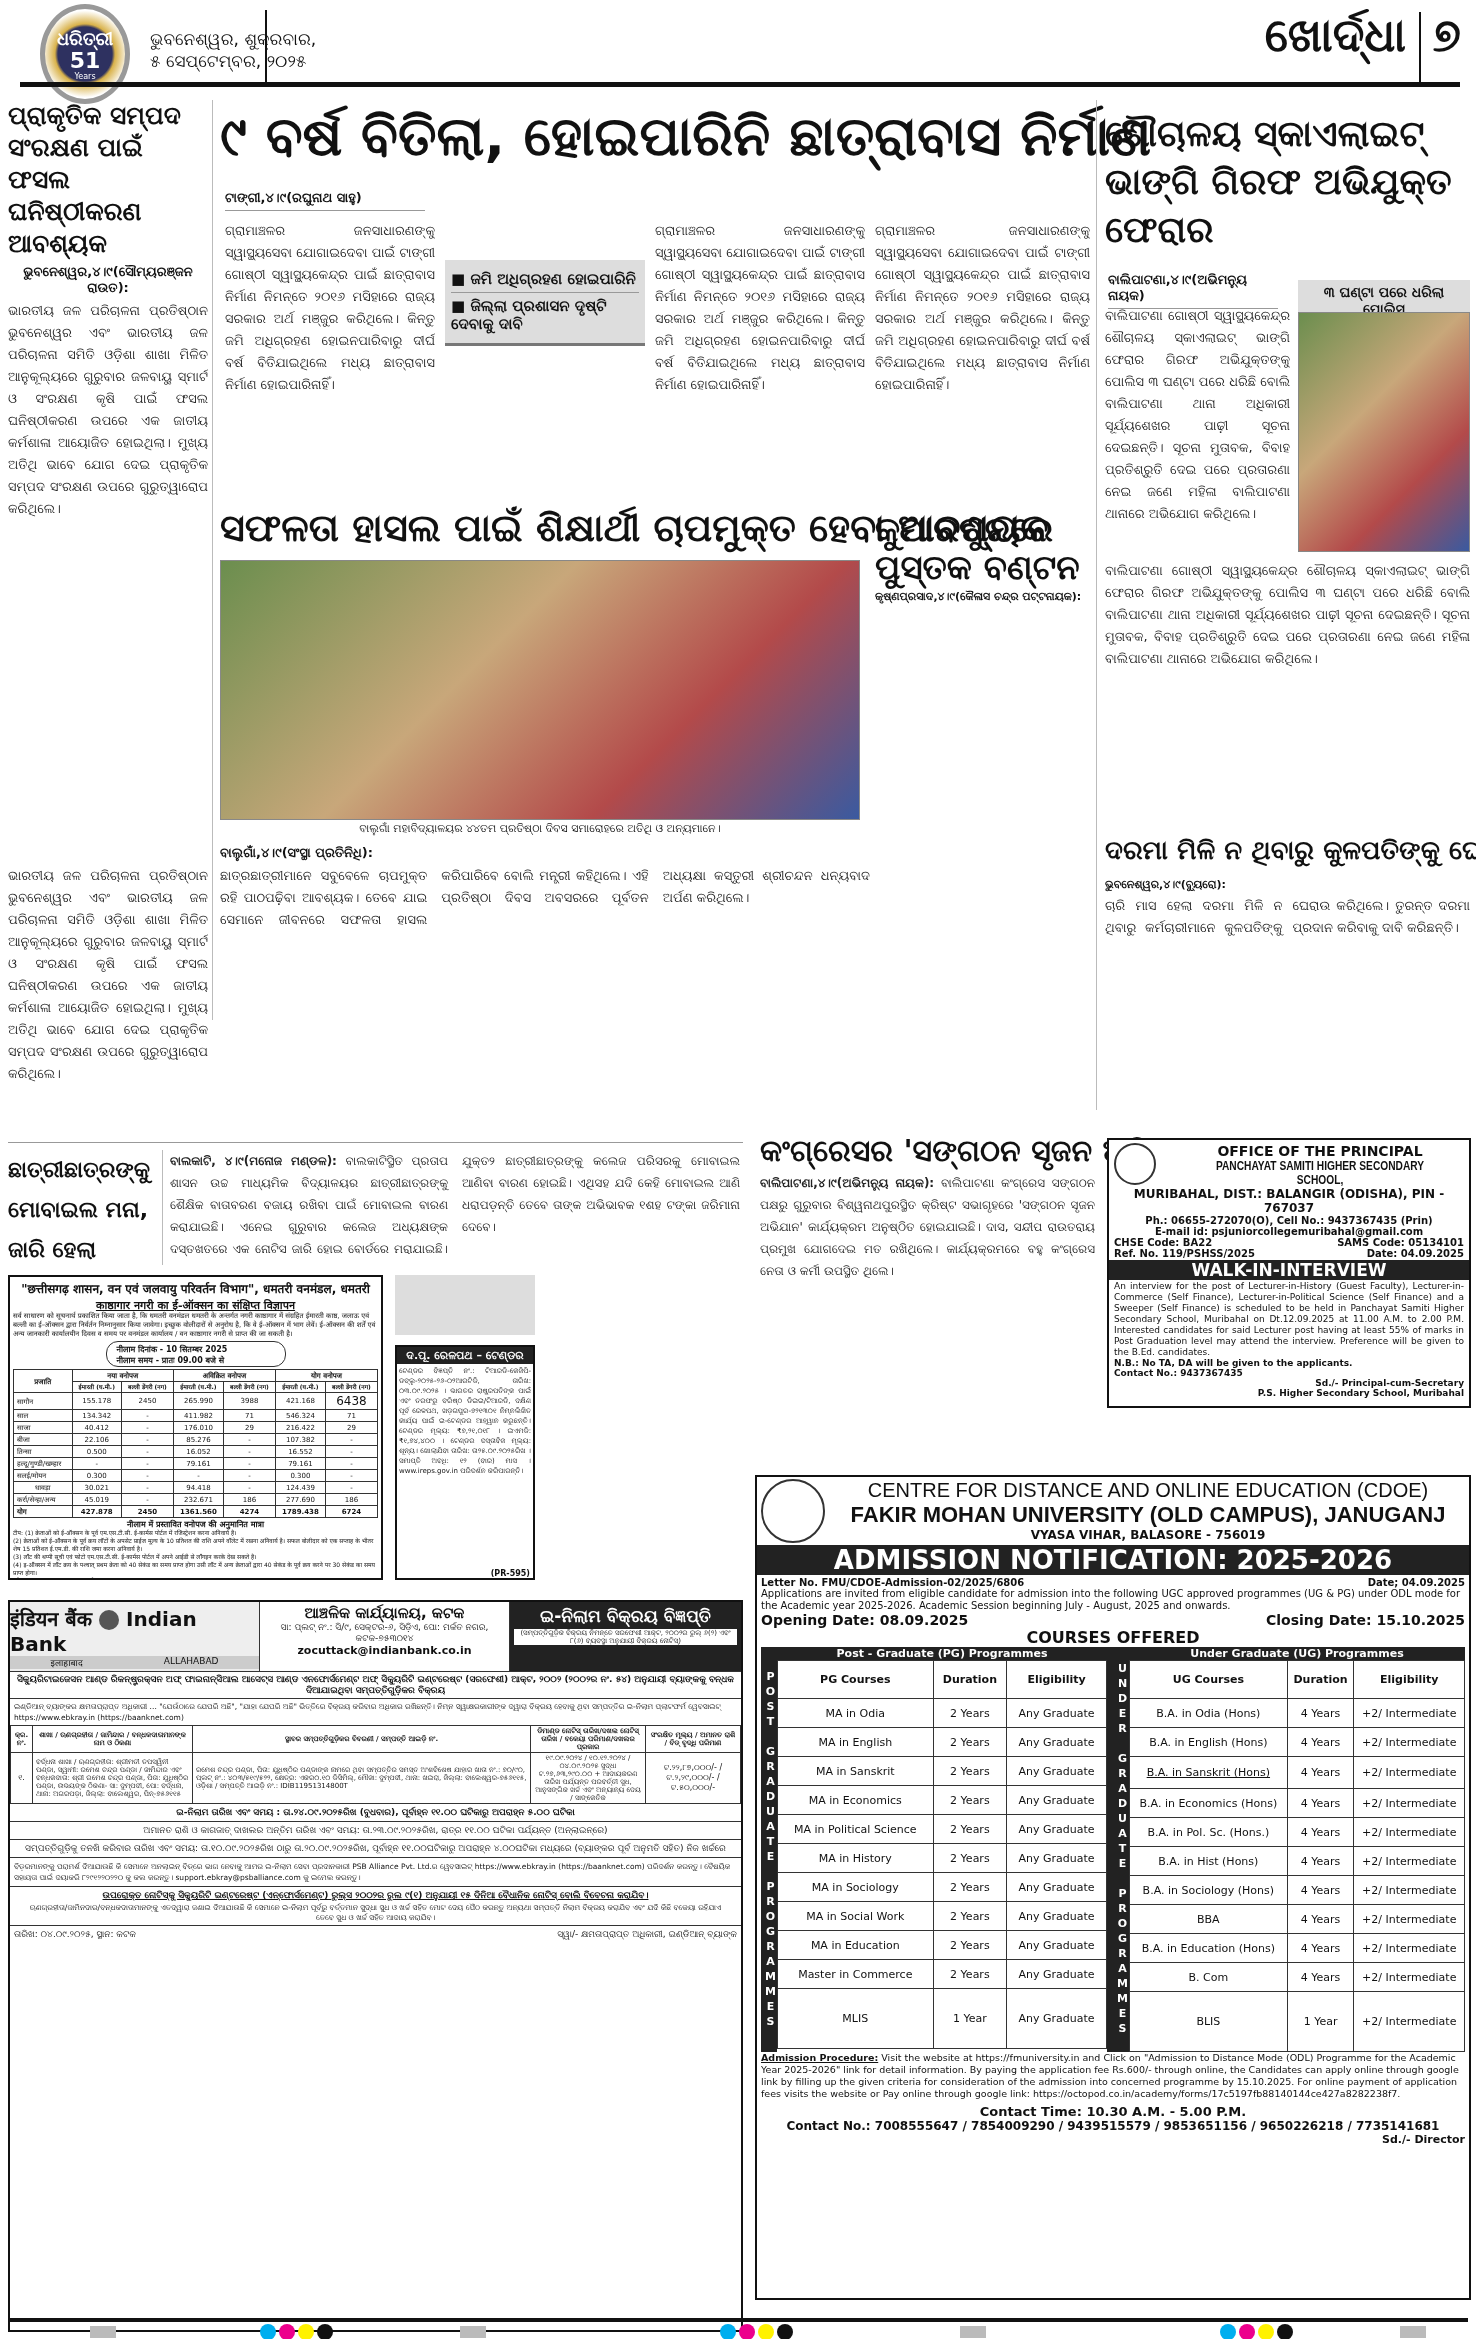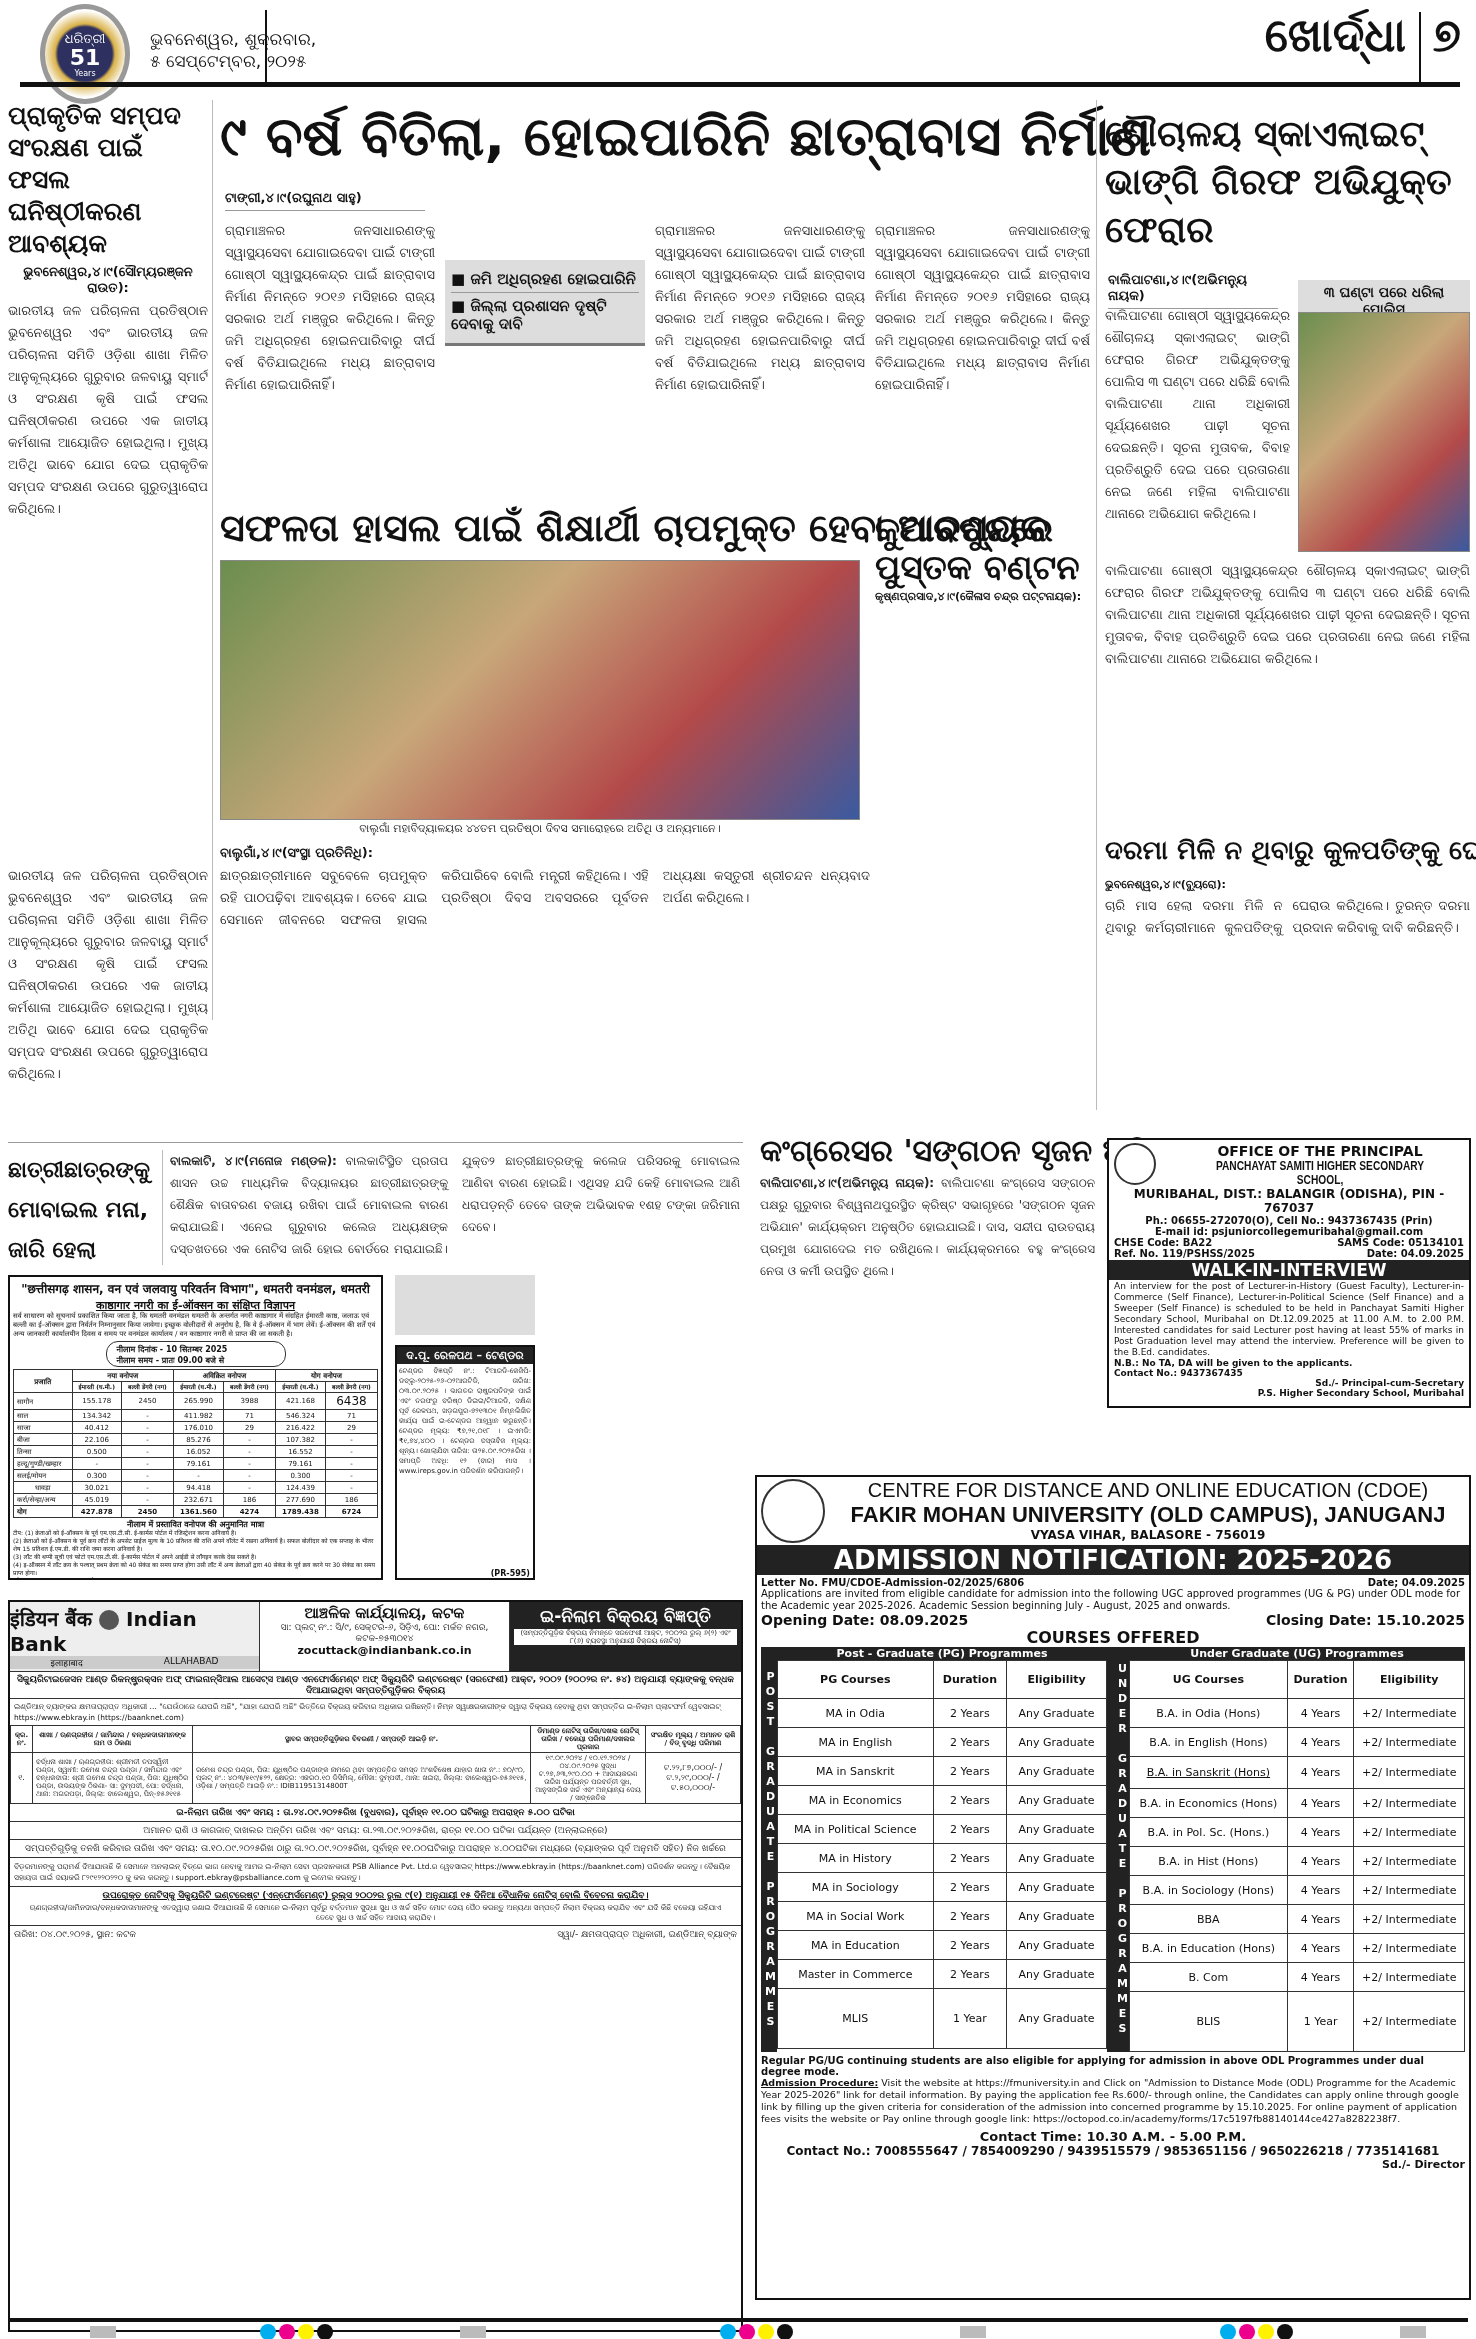--- a/index.html
+++ b/index.html
@@ -1,20 +1,20 @@
 <!DOCTYPE html>
 <html><head>
 <meta charset="utf-8">
 <style>
 *{box-sizing:border-box;margin:0;padding:0}
 body{width:1476px;height:2339px;background:#fff;font-family:"DejaVu Sans",sans-serif;color:#111;position:relative;overflow:hidden}
 .abs{position:absolute}
 .masthead-rule{left:20px;top:82px;width:1440px;height:5px;background:#111}
 .logo{left:40px;top:4px;width:90px;height:100px;border:5px solid #999;border-radius:50%;background:radial-gradient(circle,#2e3160 45%,#d9b24a 50%,#fff 72%);display:flex;flex-direction:column;align-items:center;justify-content:center;color:#fff}
-.logo .brand{font-size:13px;font-weight:normal}
+.logo .brand{font-size:18px;font-weight:bold}
 .logo .num{font-size:22px;font-weight:bold;line-height:1}
 .logo .yrs{font-size:8px}
 .dateline{left:150px;top:28px;font-size:17px;line-height:22px}
 .vsep{left:265px;top:10px;width:2px;height:72px;background:#111}
 .section{right:70px;top:8px;font-size:46px;font-weight:bold}
 .pagenum{right:15px;top:8px;font-size:46px;font-weight:bold}
 .pagesep{right:55px;top:12px;width:2px;height:70px;background:#111}
 .body-text{font-size:13px;line-height:22px;text-align:justify;color:#222}
 .col-rule{width:1px;background:#bbb}
 .h-big{font-size:56px;font-weight:bold;line-height:64px}
@@ -478,21 +478,20 @@
             </tr>
             <tr>
               <td style="height: 60px;">BLIS</td>
               <td style="height: 60px;">1 Year</td>
               <td style="height: 60px;">+2/ Intermediate</td>
             </tr>
           </tbody>
       </table>
     </div>
   </div>
-  <div style="font-size:10px;font-weight:bold;margin-top:3px">Regular PG/UG continuing students are also eligible for applying for admission in above ODL Programmes under dual degree mode.</div>
   <div style="font-size:9.5px;line-height:12px"><b style="text-decoration:underline">Admission Procedure:</b> <span>Visit the website at https://fmuniversity.in and Click on "Admission to Distance Mode (ODL) Programme for the Academic Year 2025-2026" link for detail information. By paying the application fee Rs.600/- through online, the Candidates can apply online through google link by filling up the given criteria for consideration of the admission into concerned programme by 15.10.2025. For online payment of application fees visits the website or Pay online through google link: https://octopod.co.in/academy/forms/17c5197fb88140144ce427a8282238f7.</span></div>
   <div style="font-size:13px;font-weight:bold;text-align:center;margin-top:4px">Contact Time: 10.30 A.M. - 5.00 P.M.</div>
   <div style="font-size:12px;font-weight:bold;text-align:center">Contact No.: 7008555647 / 7854009290 / 9439515579 / 9853651156 / 9650226218 / 7735141681</div>
   <div style="font-size:11px;font-weight:bold;text-align:right">Sd./- Director</div>
 </div>
 
 <div class="abs" style="left:8px;top:2318px;width:1460px;height:4px;background:#111"></div>
 <div class="abs" style="left:90px;top:2326px;width:26px;height:12px;background:#bbb"></div>
 <div class="abs" style="left:260px;top:2324px">
   <span class="dot" style="background:#00aeef"></span><span class="dot" style="background:#ec008c"></span><span class="dot" style="background:#fff200"></span><span class="dot" style="background:#111"></span>

